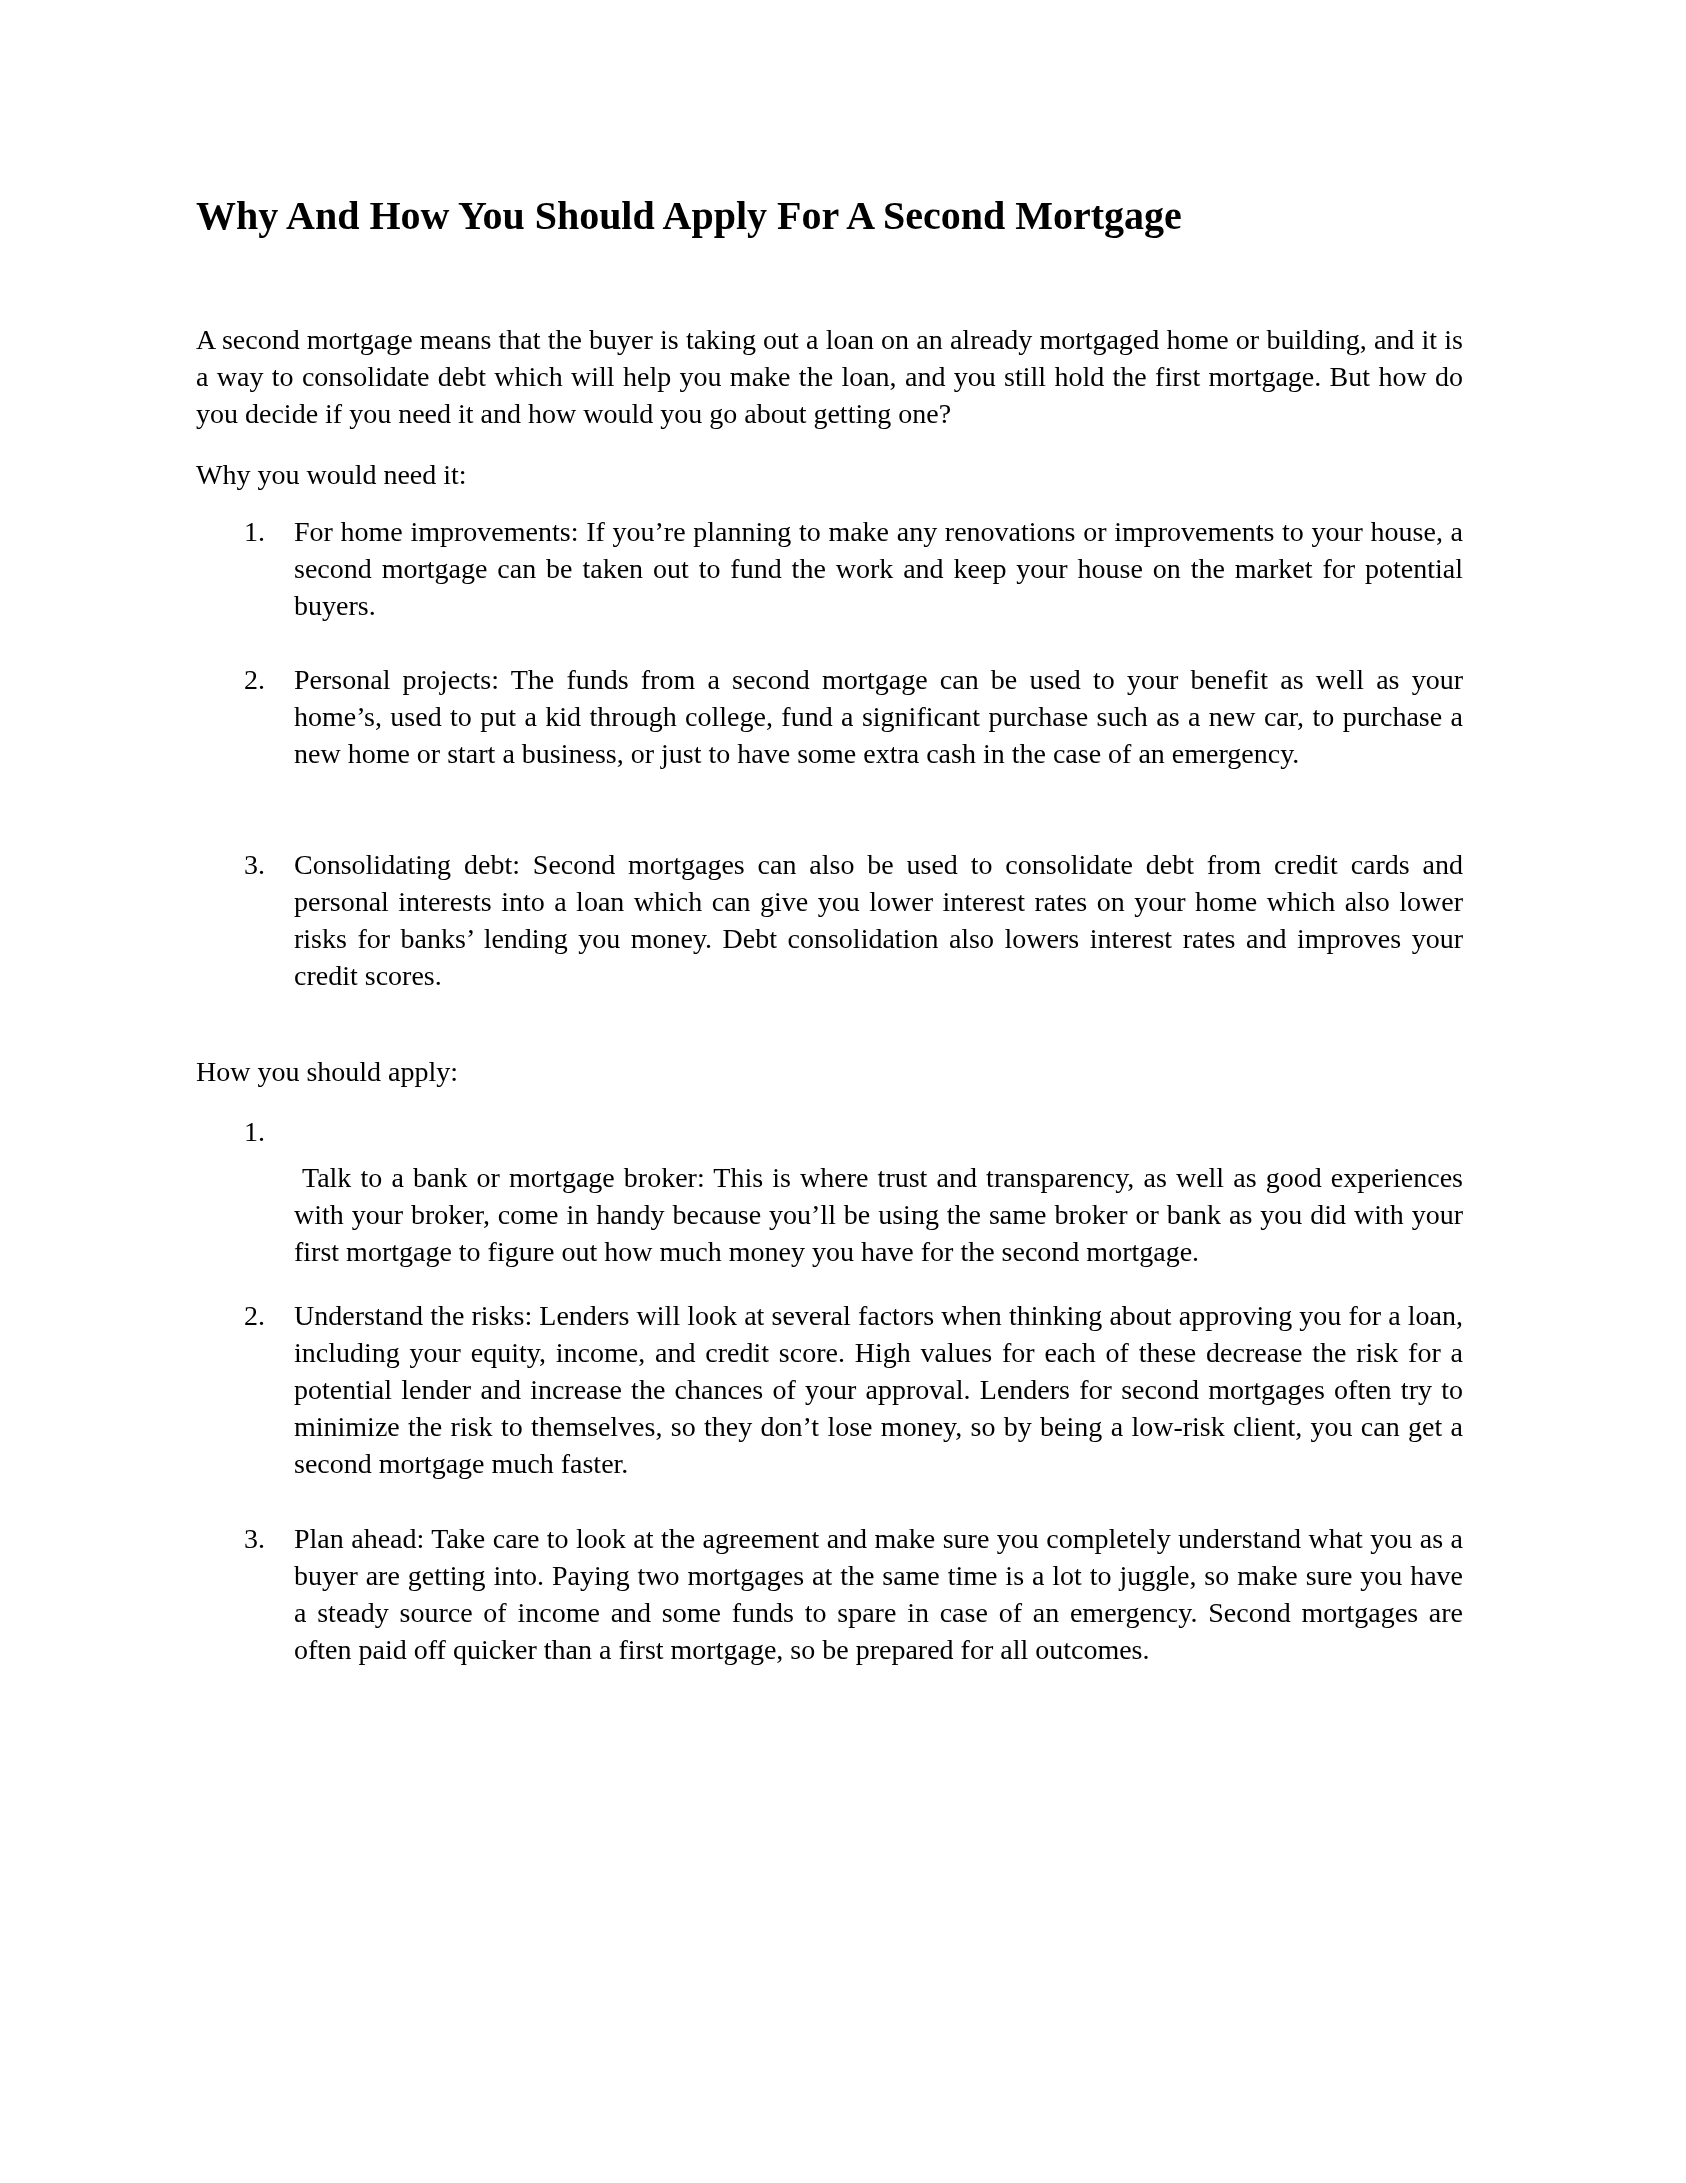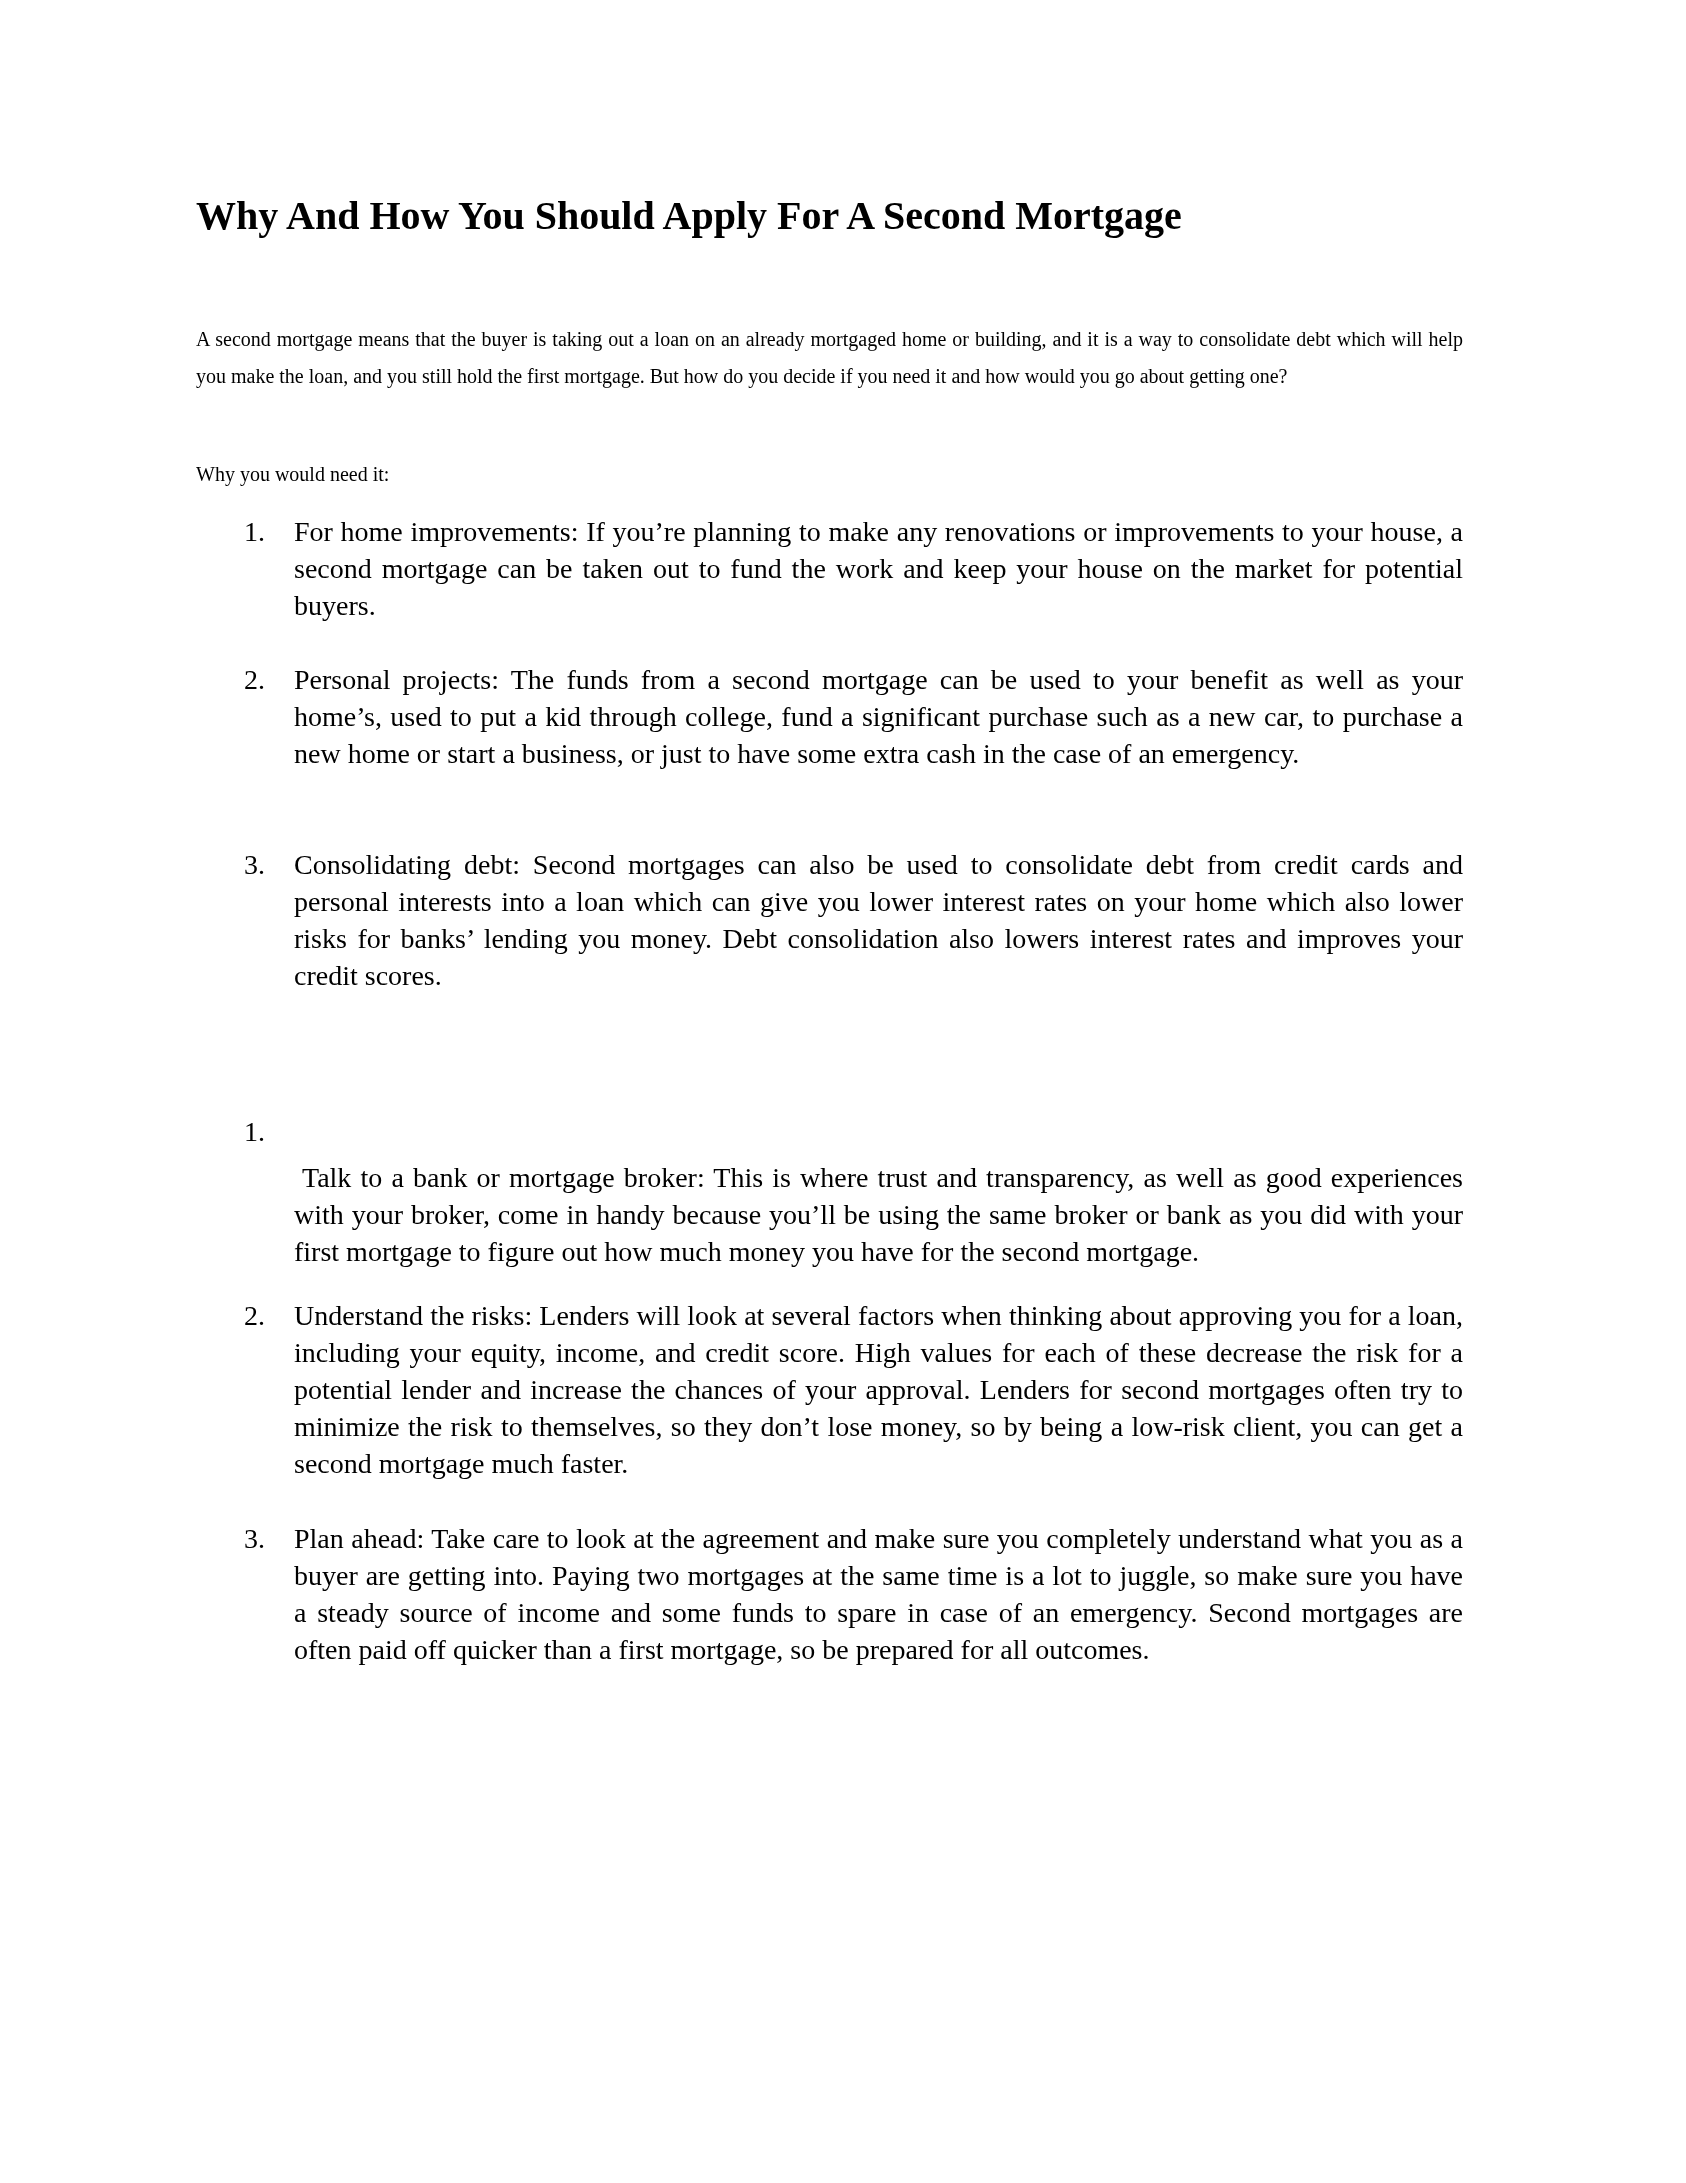--- a/index.html
+++ b/index.html
@@ -1,19 +1,19 @@
 <!DOCTYPE html>
 <html style="font-size:12.8px"><head>
 <meta charset="utf-8">
 <style>
   html, body { margin: 0; padding: 0; background: #ffffff; }
   body { width: 1687px; height: 2183px; position: relative; overflow: hidden; color: #000; font-family: "Liberation Serif", "DejaVu Serif", serif; }
   .page { position: absolute; left: 0; top: 0; width: 1648px; height: 2183px; background: #fff; }
   .title { position: absolute; left: 196px; top: 192px; width: 1279px; font-size: 40px; font-weight: bold; line-height: 48px; margin: 0; white-space: nowrap; }
-  .para { position: absolute; left: 196px; width: 1267px; font-size: 20px; line-height: 37px; text-align: justify; margin: 0; }
+  .para { position: absolute; left: 196px; width: 1267px; font-size: 28px; line-height: 37px; text-align: justify; margin: 0; }
   .lead { top: 321px; }
   .heading1 { top: 456px; }
   .heading2 { top: 1053px; }
   .item { position: absolute; left: 244px; width: 1219px; font-size: 28px; line-height: 37px; margin: 0; }
   .num { position: absolute; left: 0; top: 0; width: 40px; }
   .txt { display: block; margin-left: 50px; text-align: justify; text-align-last: left; }
   .a1 { top: 513px; } .a2 { top: 661px; } .a3 { top: 846px; }
   .b1 { top: 1113px; } .b2 { top: 1297px; } .b3 { top: 1520px; }
   .b1 .txt { text-indent: 8px; margin-top: 46px; }
 </style>
@@ -33,20 +33,21 @@
   </div>
   <div class="item a2">
     <span class="num">2.</span>
     <span class="txt">Personal projects: The funds from a second mortgage can be used to your benefit as well as your home’s, used to put a kid through college, fund a significant purchase such as a new car, to purchase a new home or start a business, or just to have some extra cash in the case of an emergency.</span>
   </div>
   <div class="item a3">
     <span class="num">3.</span>
     <span class="txt">Consolidating debt: Second mortgages can also be used to consolidate debt from credit cards and personal interests into a loan which can give you lower interest rates on your home which also lower risks for banks’ lending you money. Debt consolidation also lowers interest rates and improves your credit scores.</span>
   </div>
 
+  <p class="para heading2">How you should apply:</p>
 
   <div class="item b1">
     <span class="num">1.</span>
     <span class="txt">Talk to a bank or mortgage broker: This is where trust and transparency, as well as good experiences with your broker, come in handy because you’ll be using the same broker or bank as you did with your first mortgage to figure out how much money you have for the second mortgage.</span>
   </div>
   <div class="item b2">
     <span class="num">2.</span>
     <span class="txt">Understand the risks: Lenders will look at several factors when thinking about approving you for a loan, including your equity, income, and credit score. High values for each of these decrease the risk for a potential lender and increase the chances of your approval. Lenders for second mortgages often try to minimize the risk to themselves, so they don’t lose money, so by being a low-risk client, you can get a second mortgage much faster.</span>
   </div>
   <div class="item b3">

